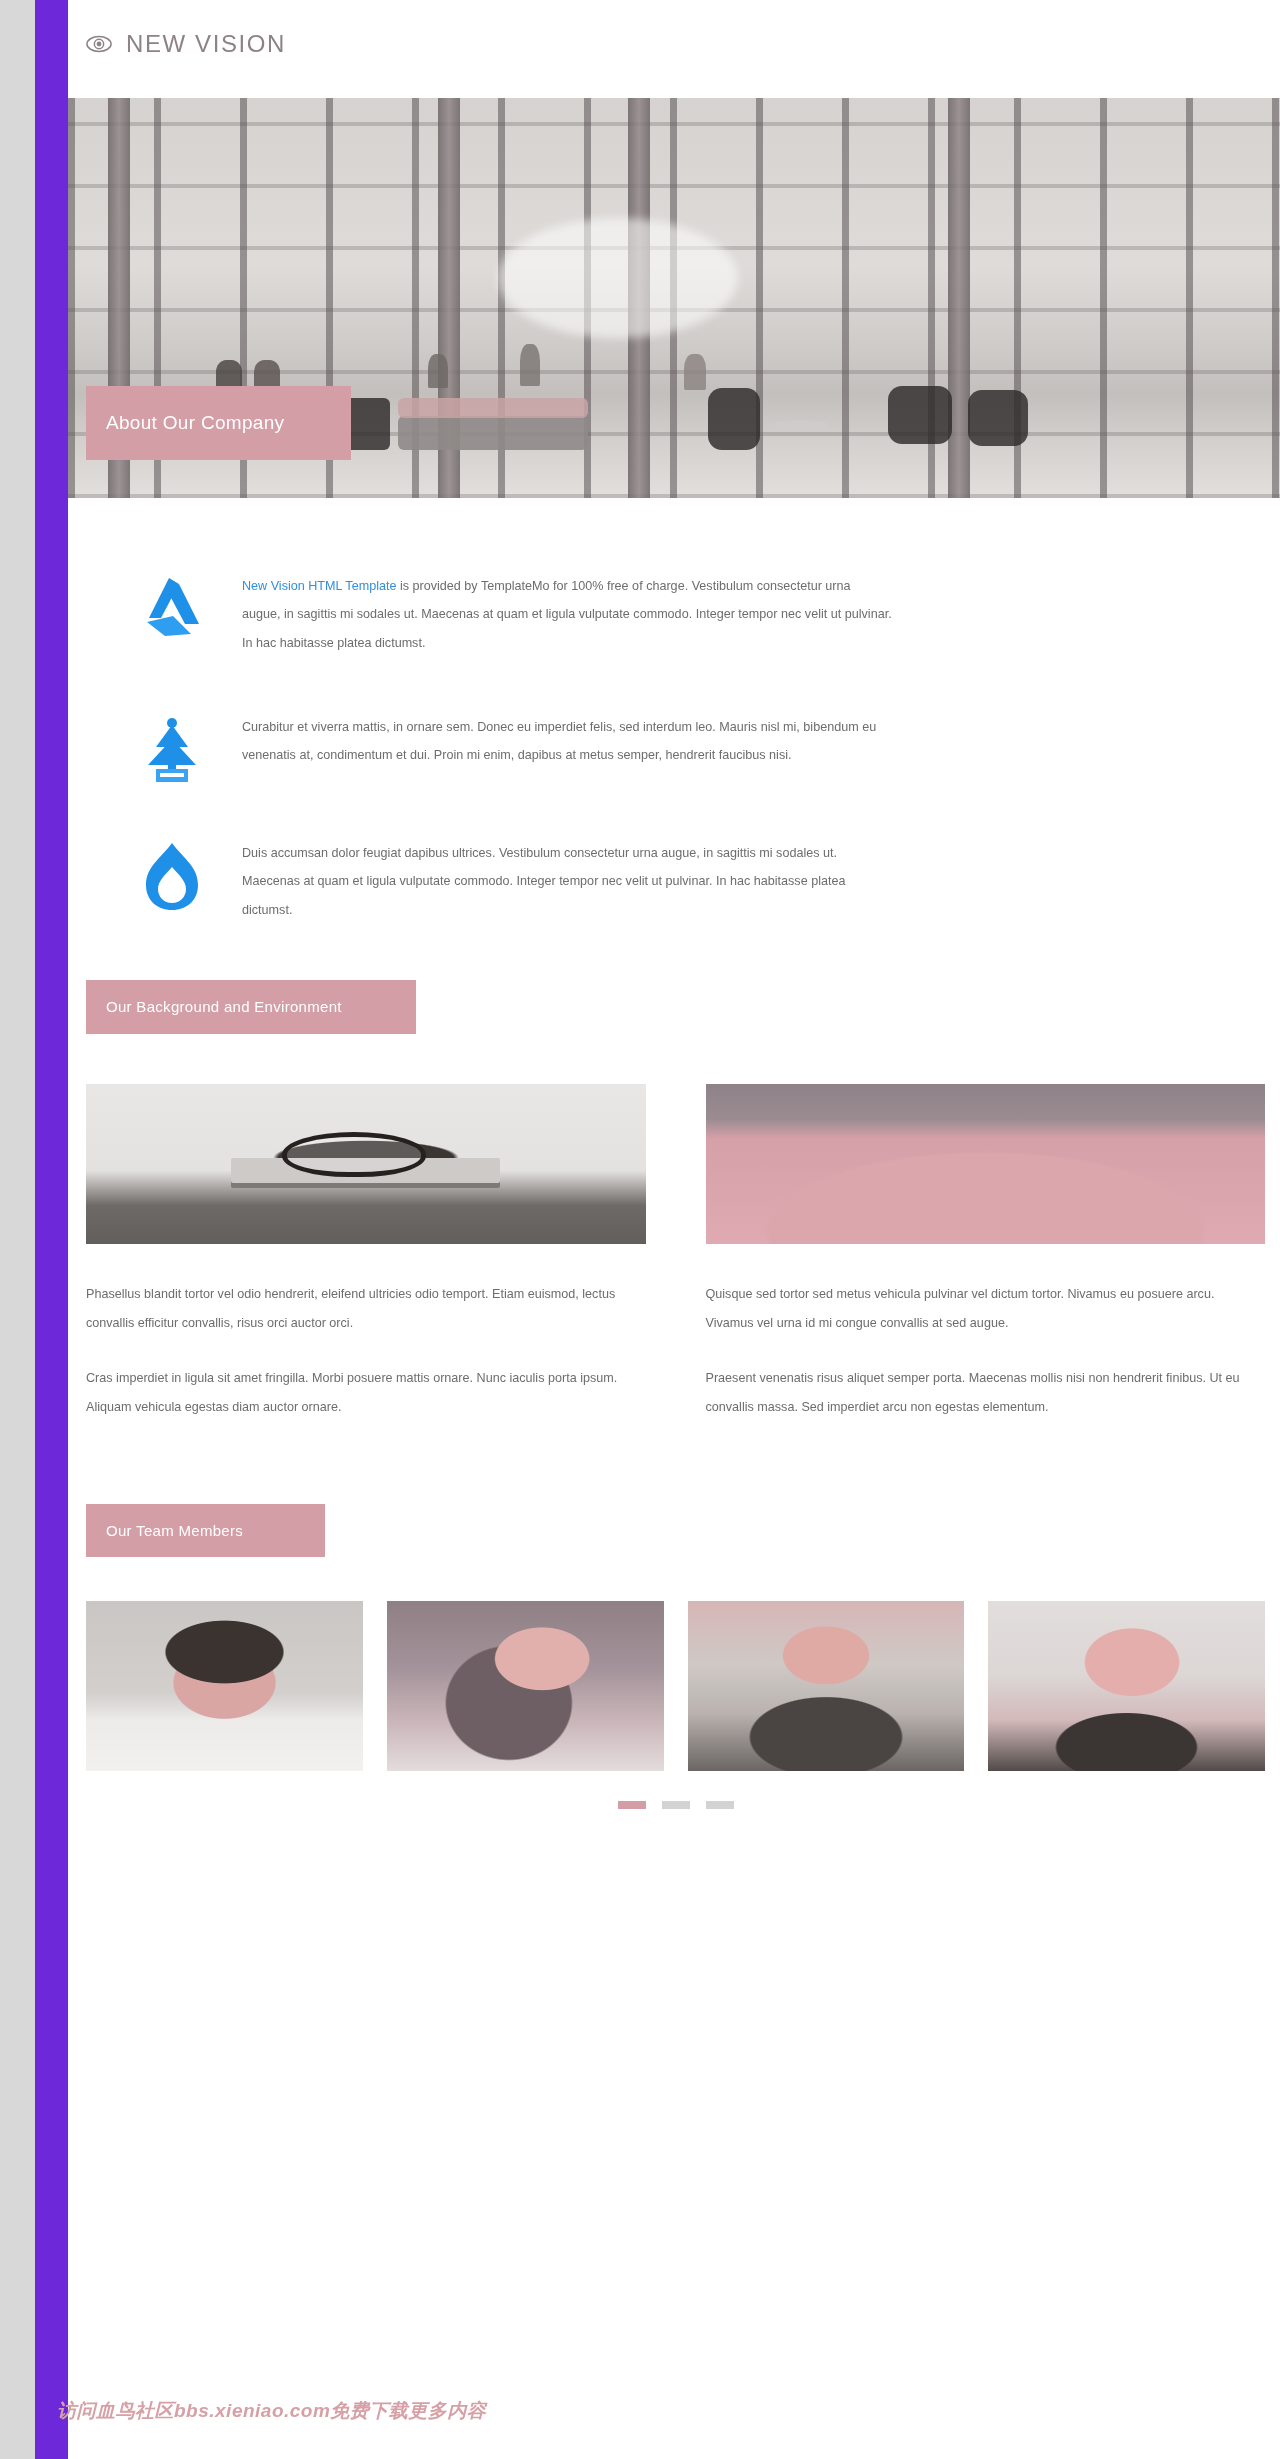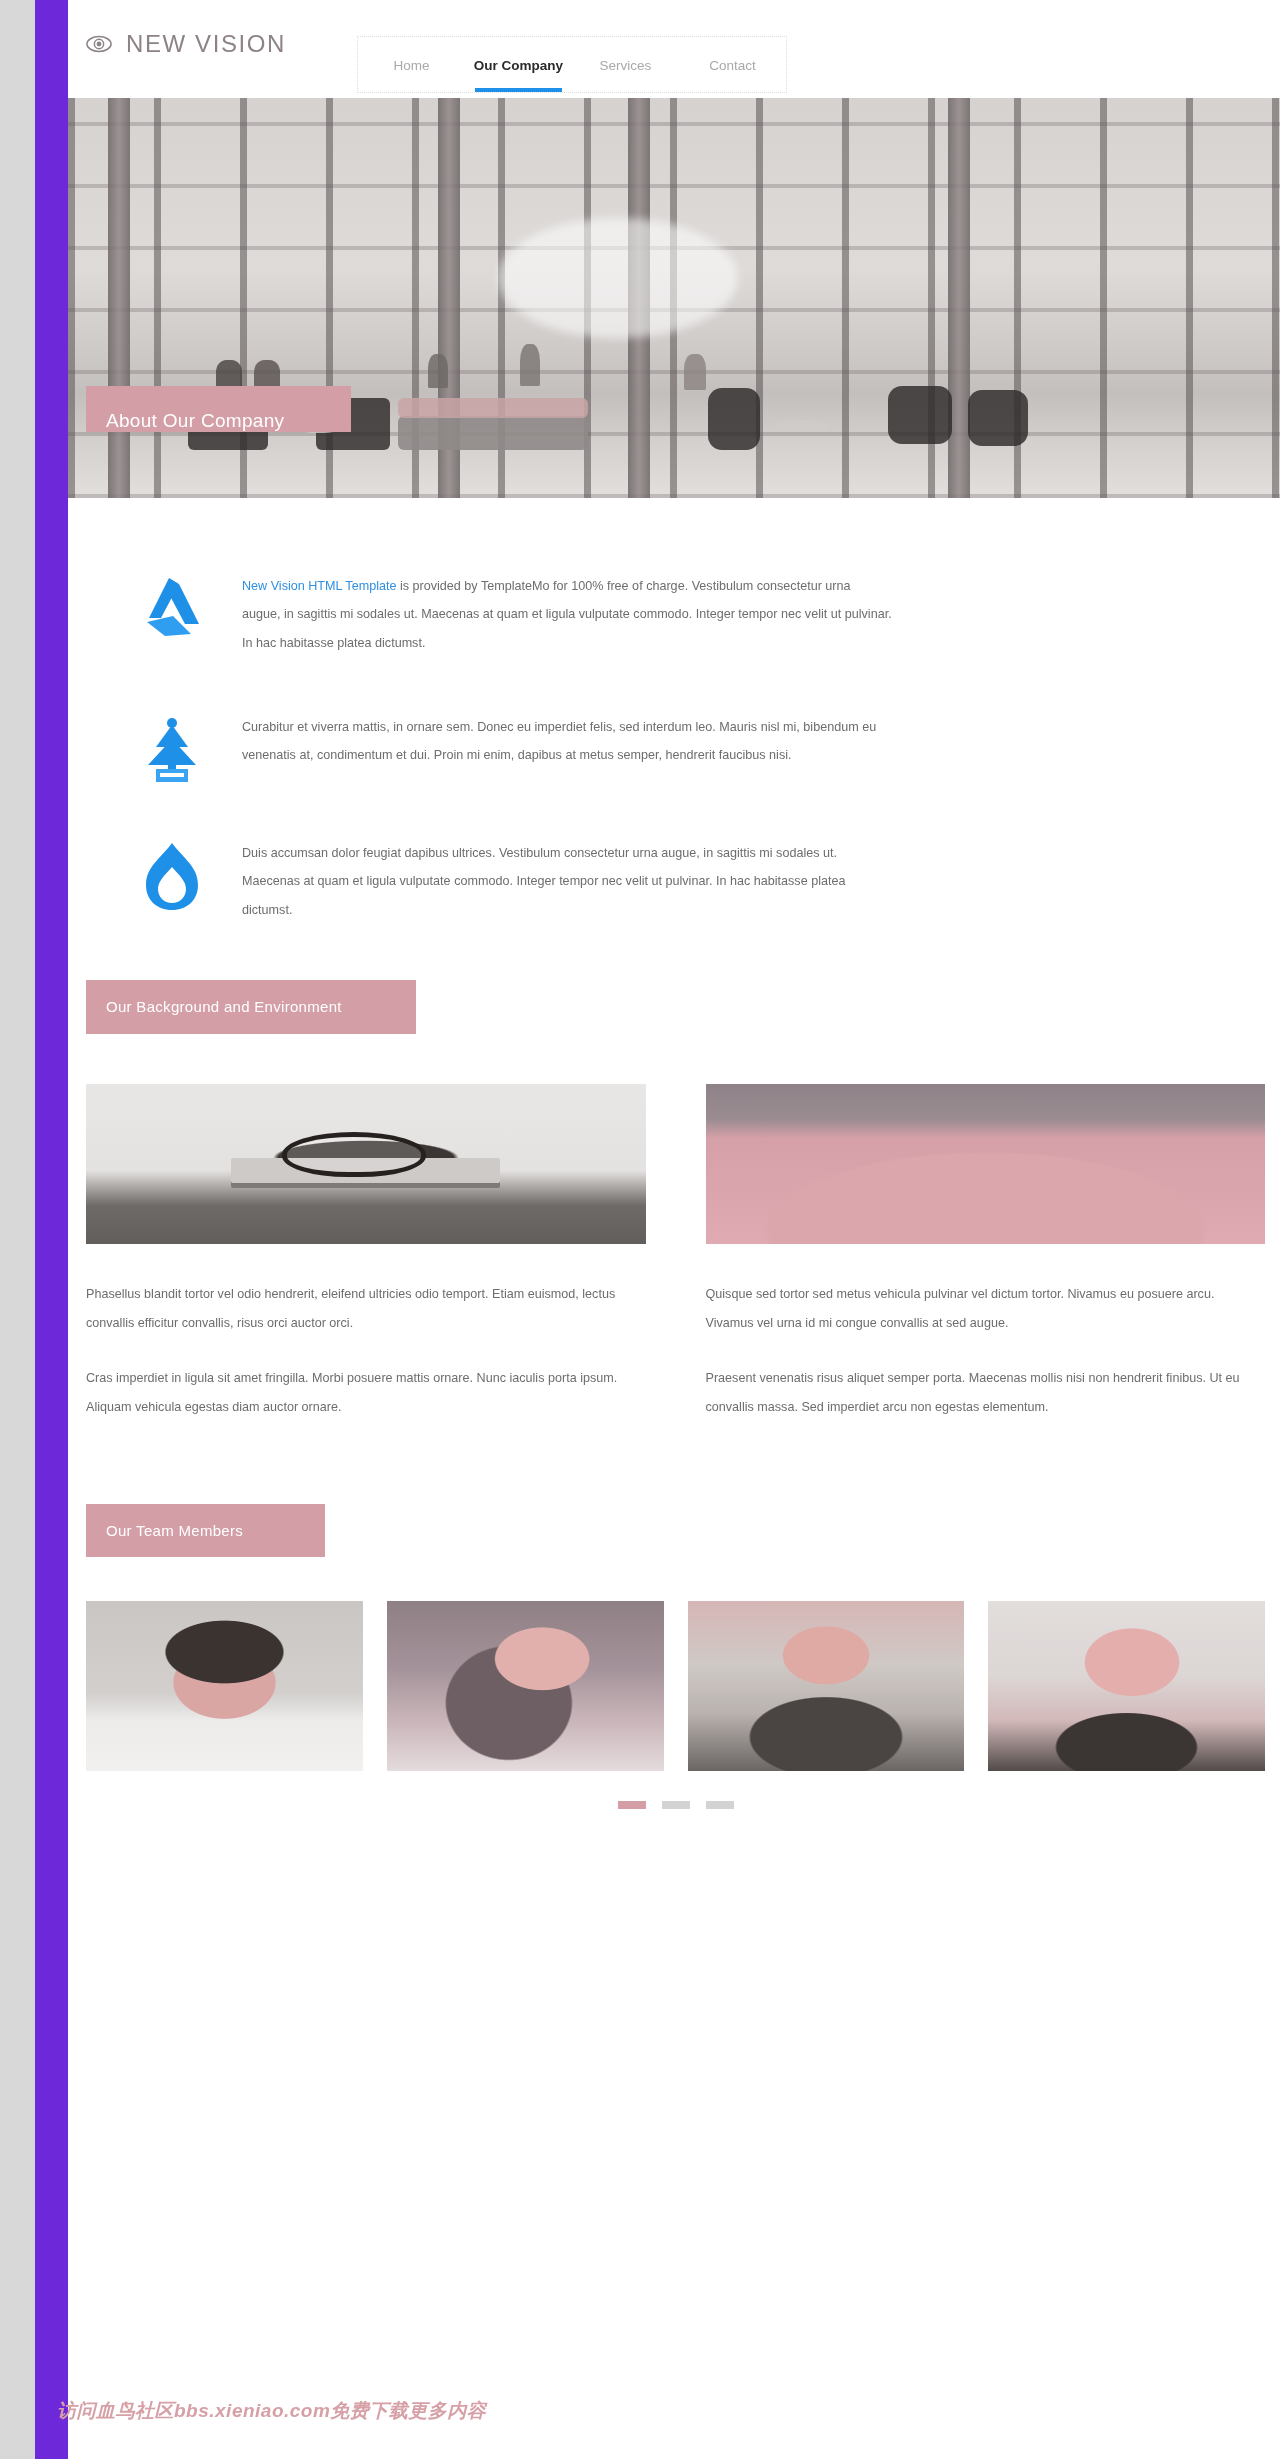--- a/index.html
+++ b/index.html
@@ -135,23 +135,22 @@
     padding-left: 20px;
     font-size: 19px;
     font-weight: 400;
     letter-spacing: .3px;
   }
   .banner-about {
     position: absolute;
     left: 18px;
     top: 386px;
     width: 265px;
-    height: 46px;
+    height: 74px;
     z-index: 5;
-    align-items: flex-end;
   }
   .banner-bg {
     margin: 0 0 0 18px;
     width: 330px;
     height: 54px;
     font-size: 15px;
     text-align: center;
   }
   .banner-team {
     margin: 0 0 0 18px;
@@ -312,26 +311,20 @@
         <span>
           <svg class="logo-eye" viewBox="0 0 28 28" fill="none" aria-hidden="true">
             <ellipse cx="14" cy="14" rx="13" ry="8" stroke="#8d8288" stroke-width="1.6"></ellipse>
             <circle cx="14" cy="14" r="5" stroke="#8d8288" stroke-width="1.6"></circle>
             <circle cx="14" cy="14" r="2.6" fill="#8d8288"></circle>
           </svg>
         </span>
         <span class="logo-text">NEW VISION</span>
       </a>
 
-      <nav class="nav">
-        <a class="nav-item" href="#">Home</a>
-        <a class="nav-item active" href="#">Our Company</a>
-        <a class="nav-item" href="#">Services</a>
-        <a class="nav-item" href="#">Contact</a>
-      </nav>
     </div>
 
     <div class="hero">
       <div class="hero-img"></div>
       <div class="hero-col" style="left:40px"></div>
       <div class="hero-col" style="left:370px"></div>
       <div class="hero-col" style="left:560px"></div>
       <div class="hero-col" style="left:880px"></div>
       <div class="hero-light" style="left:430px;top:120px;width:240px;height:120px"></div>
 

